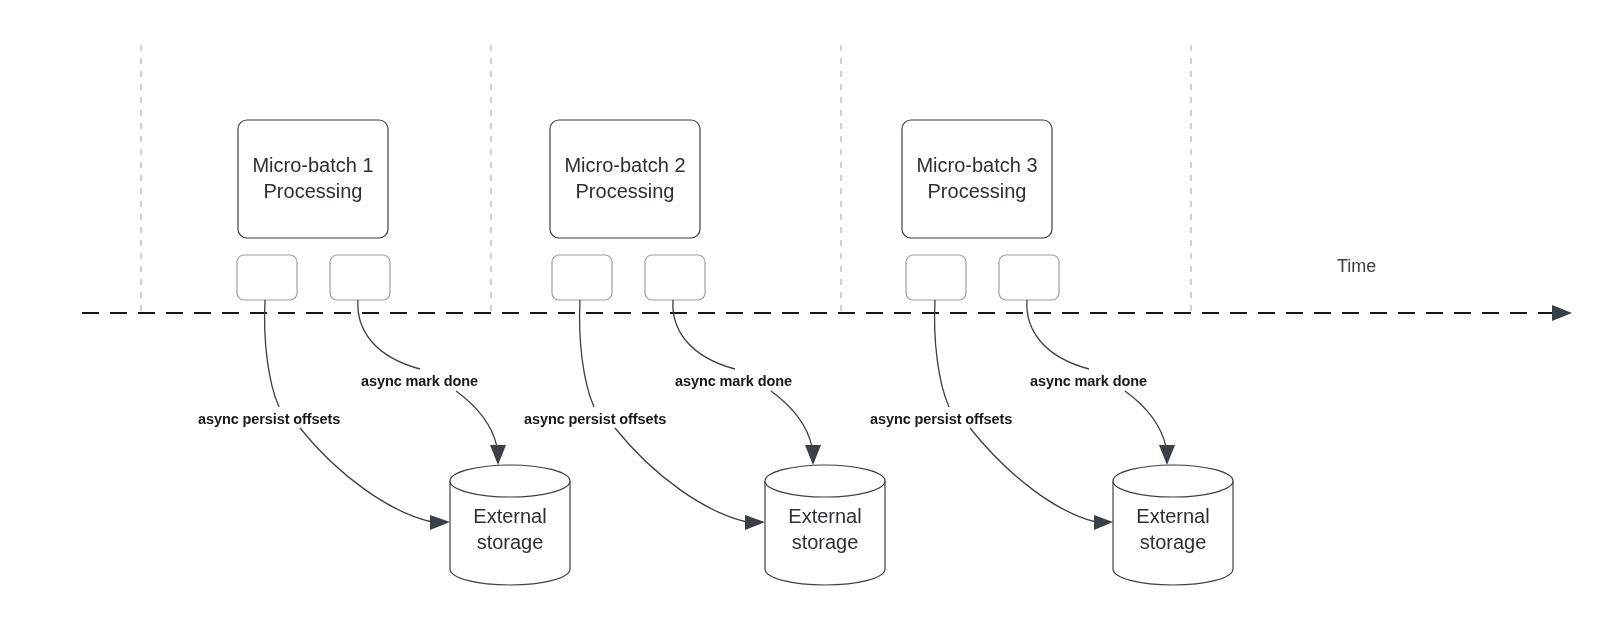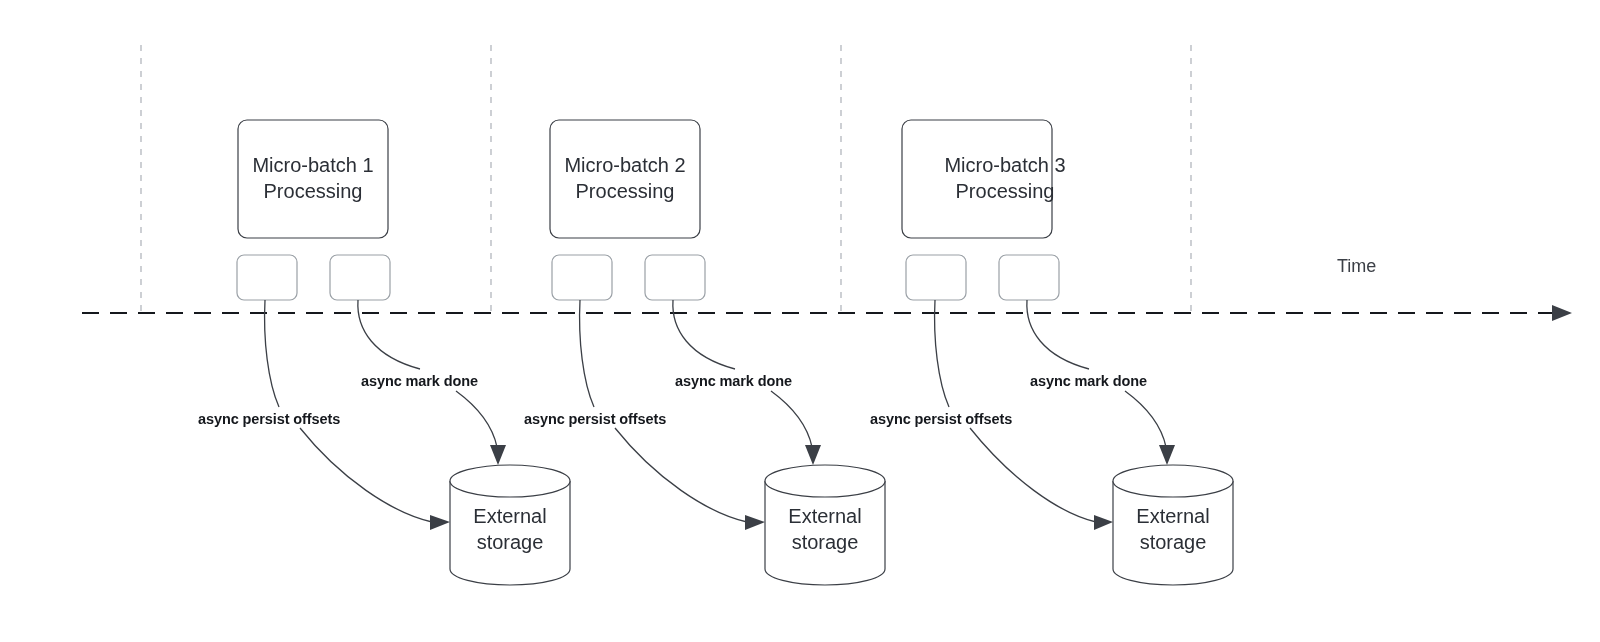--- a/index.html
+++ b/index.html
@@ -165,21 +165,21 @@
 
       <path class="cyl-body" d="M 1113,481 L 1113,569 C 1113,578 1140,585 1173,585 C 1206,585 1233,578 1233,569 L 1233,481"></path>
       <ellipse class="cyl-top" cx="1173" cy="481" rx="60" ry="16"></ellipse>
     </g>
   </svg>
 
   <div class="node-text" style="left:238px; top:152px; width:150px;">Micro-batch 1
 Processing</div>
   <div class="node-text" style="left:550px; top:152px; width:150px;text-align:center;">Micro-batch 2
 Processing</div>
-  <div class="node-text" style="left:902px; top:152px; width:150px;padding-left:28px;">Micro-batch 3
+  <div class="node-text" style="left:902px; top:152px; width:150px;">Micro-batch 3
 Processing</div>
 
   <div class="node-text" style="left:450px; top:503px; width:120px;">External
 storage</div>
   <div class="node-text" style="left:765px; top:503px; width:120px;">External
 storage</div>
   <div class="node-text" style="left:1113px; top:503px; width:120px;">External
 storage</div>
 
   <div class="edge-label" style="left:198px; top:411px;">async persist offsets</div>

